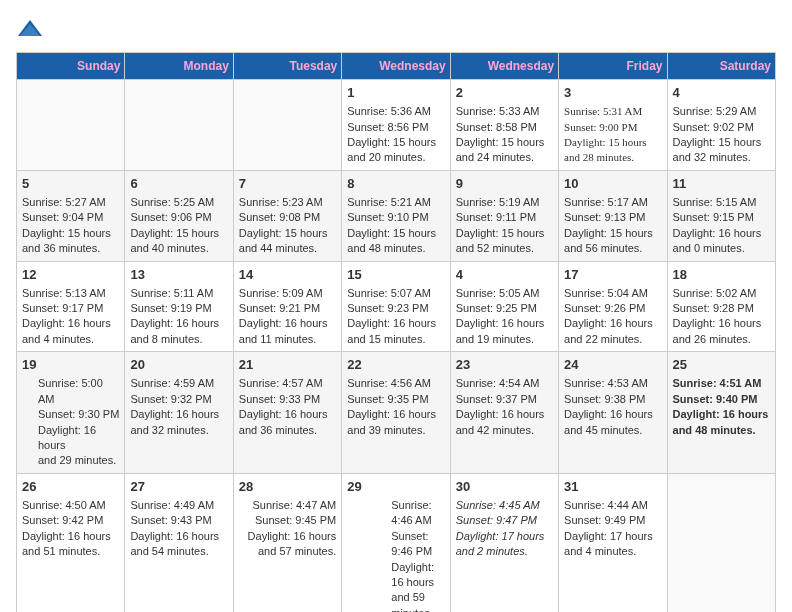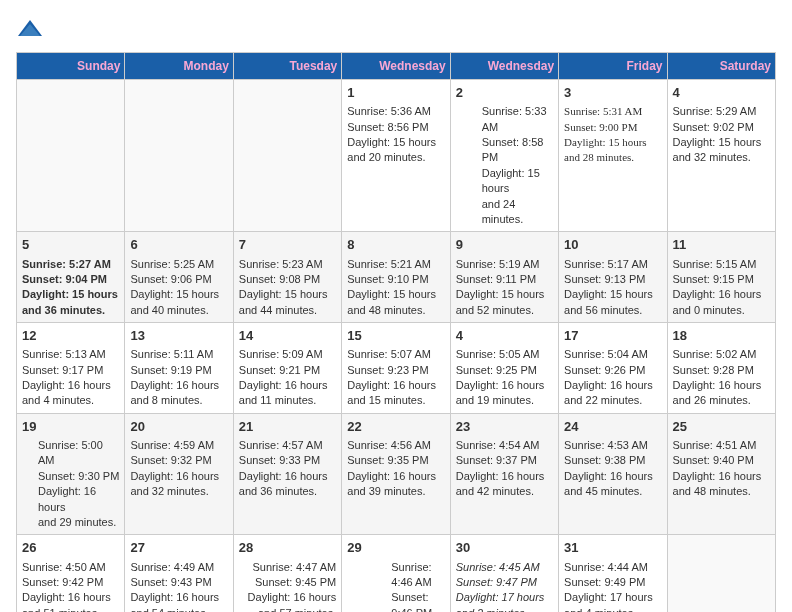--- a/index.html
+++ b/index.html
@@ -127,21 +127,21 @@
         <td class="empty"></td>
         <td>
           <span class="day-num">1</span>
           <div class="day-info" style="white-space: pre-line;">Sunrise: 5:36 AM
 Sunset: 8:56 PM
 Daylight: 15 hours
 and 20 minutes.</div>
         </td>
         <td>
           <span class="day-num">2</span>
-          <div class="day-info" style="white-space: pre-line; margin-left: 26px;">Sunrise: 5:33 AM
+          <div class="day-info" style="white-space: pre-line;">Sunrise: 5:33 AM
 Sunset: 8:58 PM
 Daylight: 15 hours
 and 24 minutes.</div>
         </td>
         <td>
           <span class="day-num">3</span>
           <div class="day-info" style="white-space: pre-line; font-family: Liberation Serif, serif;">Sunrise: 5:31 AM
 Sunset: 9:00 PM
 Daylight: 15 hours
 and 28 minutes.</div>
@@ -150,21 +150,21 @@
           <span class="day-num">4</span>
           <div class="day-info" style="white-space: pre-line;">Sunrise: 5:29 AM
 Sunset: 9:02 PM
 Daylight: 15 hours
 and 32 minutes.</div>
         </td>
       </tr>
       <tr>
         <td>
           <span class="day-num">5</span>
-          <div class="day-info" style="white-space: pre-line; font-weight: bold;">Sunrise: 5:27 AM
+          <div class="day-info" style="white-space: pre-line;">Sunrise: 5:27 AM
 Sunset: 9:04 PM
 Daylight: 15 hours
 and 36 minutes.</div>
         </td>
         <td>
           <span class="day-num">6</span>
           <div class="day-info" style="white-space: pre-line;">Sunrise: 5:25 AM
 Sunset: 9:06 PM
 Daylight: 15 hours
 and 40 minutes.</div>
@@ -294,21 +294,21 @@
         </td>
         <td>
           <span class="day-num">24</span>
           <div class="day-info" style="white-space: pre-line;">Sunrise: 4:53 AM
 Sunset: 9:38 PM
 Daylight: 16 hours
 and 45 minutes.</div>
         </td>
         <td>
           <span class="day-num">25</span>
-          <div class="day-info" style="white-space: pre-line;">Sunrise: 4:51 AM
+          <div class="day-info" style="white-space: pre-line; font-weight: bold;">Sunrise: 4:51 AM
 Sunset: 9:40 PM
 Daylight: 16 hours
 and 48 minutes.</div>
         </td>
       </tr>
       <tr>
         <td>
           <span class="day-num">26</span>
           <div class="day-info" style="white-space: pre-line;">Sunrise: 4:50 AM
 Sunset: 9:42 PM

